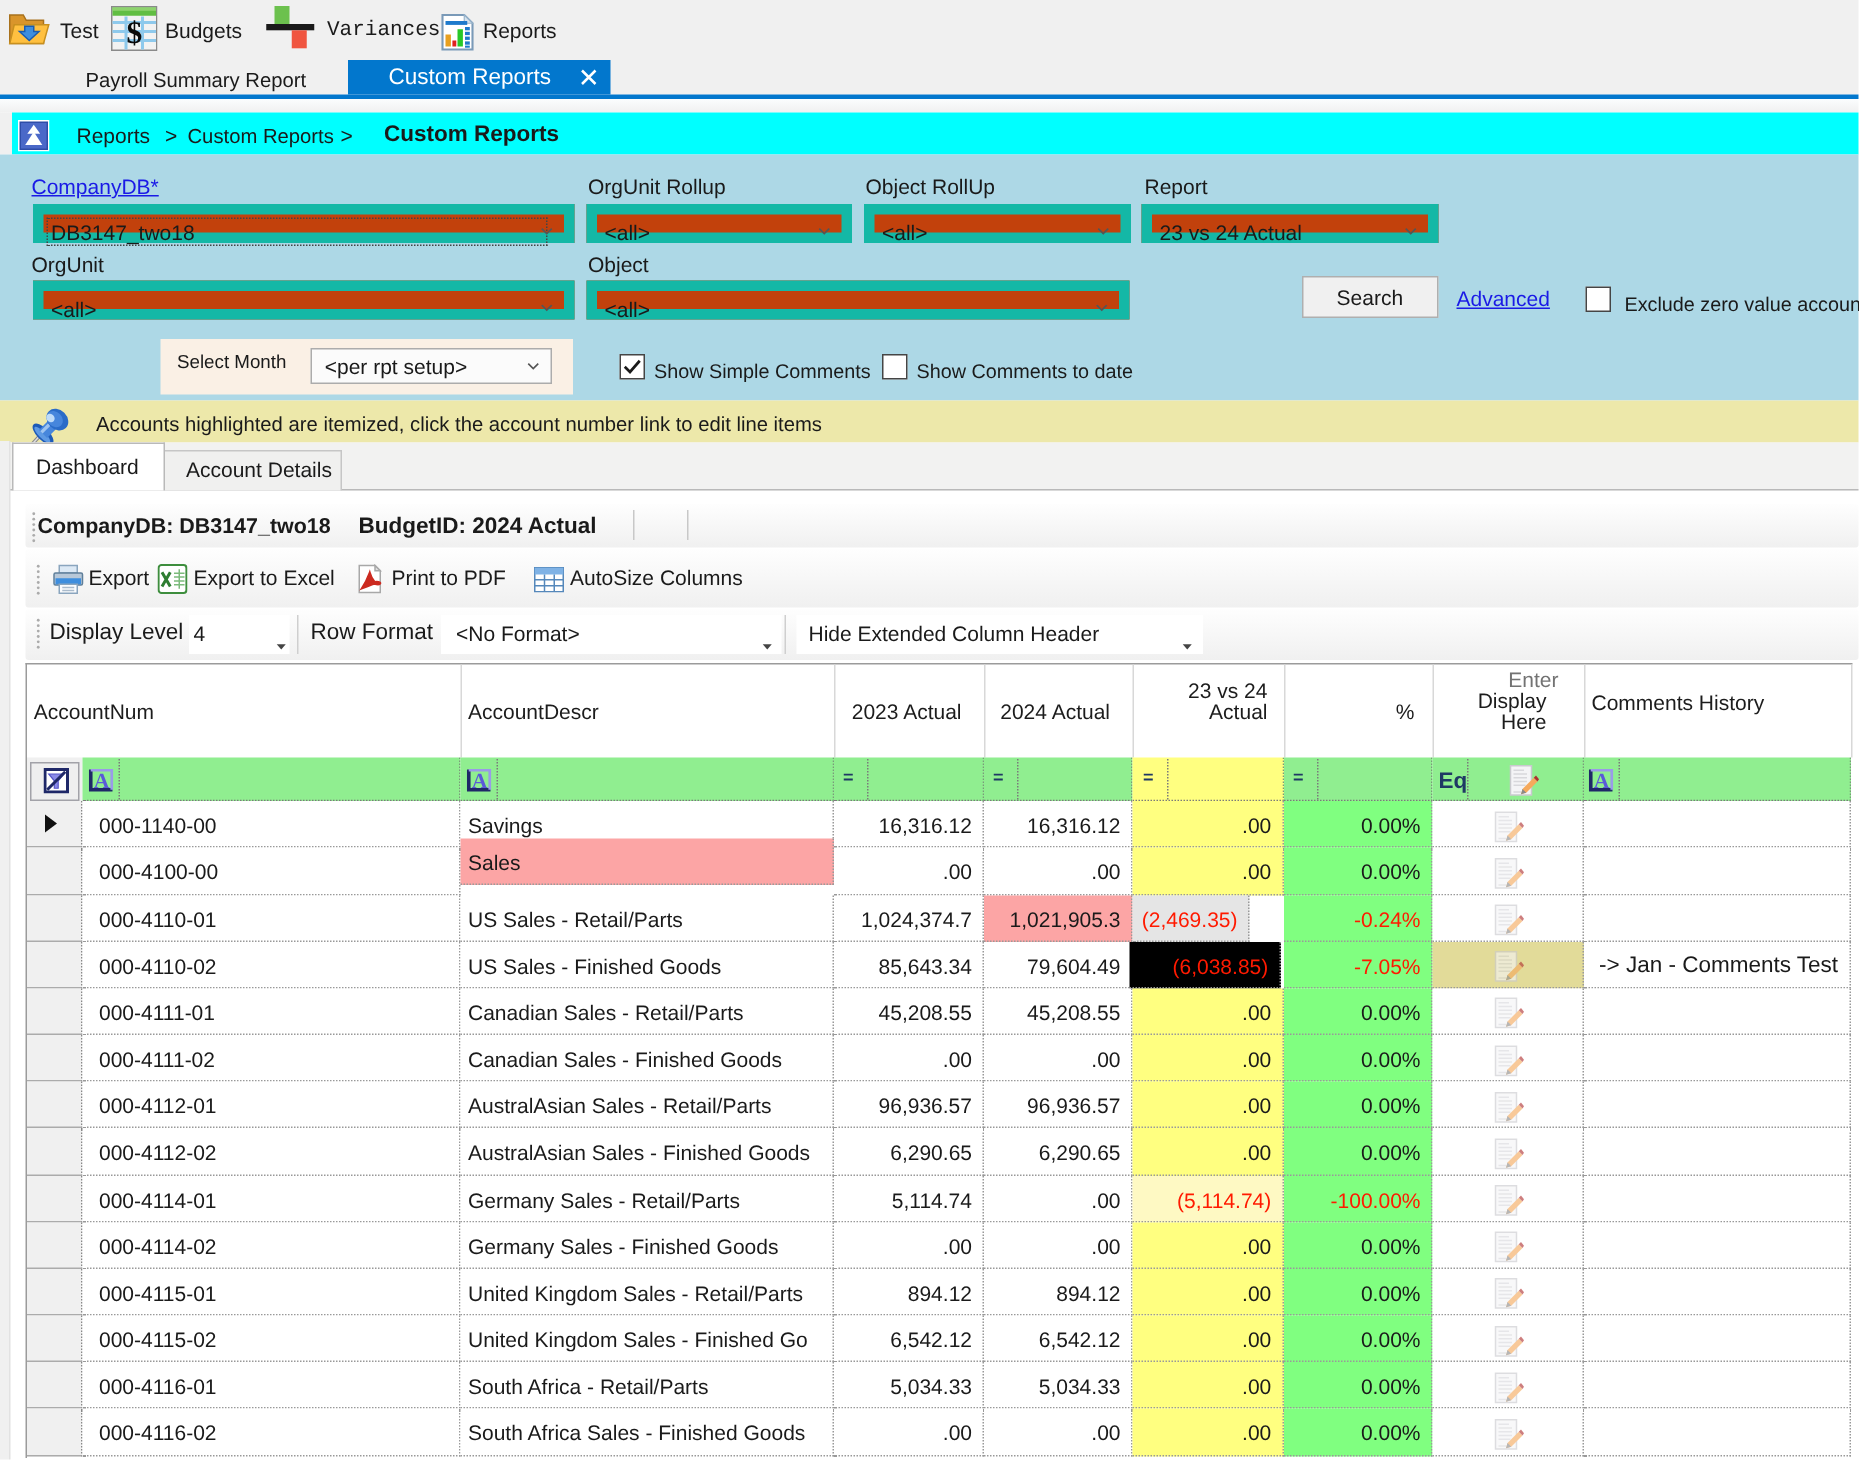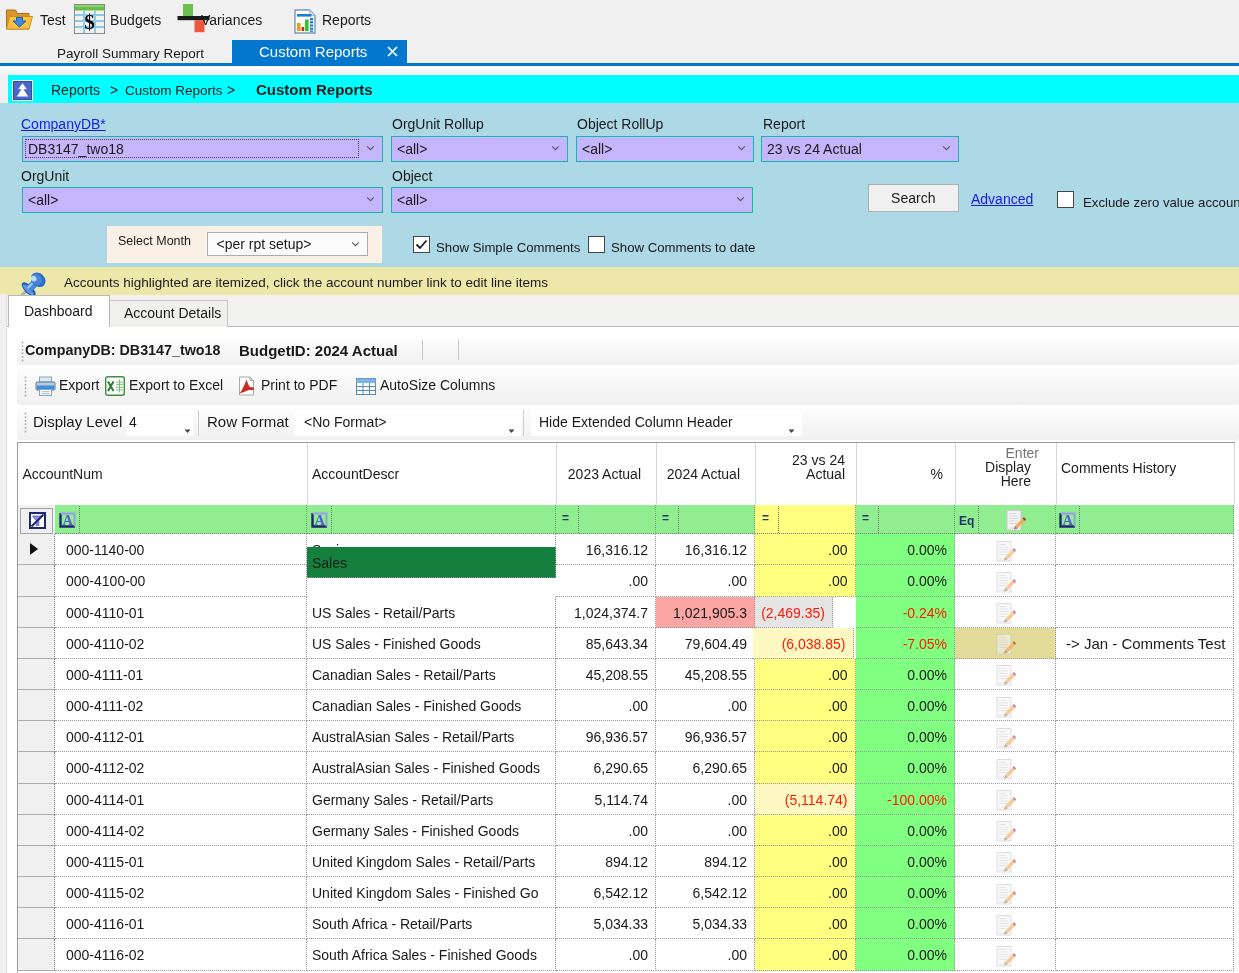--- a/index.html
+++ b/index.html
@@ -1,17 +1,17 @@
 <!DOCTYPE html>
 <html><head><meta charset="utf-8"><style>
 *{margin:0;padding:0;box-sizing:border-box}
 html,body{width:1239px;height:973px;overflow:hidden;background:#fff;
  font-family:"Liberation Sans",sans-serif;font-size:14px;color:#1a1a1a;}
 .ab{position:absolute}
-.combo{position:absolute;background:#c4b5fd;border:1px solid #14b8a6;}
+.combo{position:absolute;background:#c2410c;border:7px solid #14b8a6;}
 .combo .tx{position:absolute;left:5px;top:4px;white-space:nowrap}
 .chev{position:absolute;right:7px;top:9px;width:9px;height:5px}
 .cb{position:absolute;width:17px;height:17px;background:#fff;border:1px solid #454545}
 .lnk{color:#1A1AE6;text-decoration:underline}
 </style></head>
 <body>
 
 <div class="ab" style="left:0;top:0;width:1239px;height:63px;background:#F0F0F0"></div>
 <div class="ab" style="left:5px;top:5px;width:29px;height:28px"><svg width="29" height="28" viewBox="0 0 29 28">
 <path d="M1.5 6 L1.5 24 L24 24 L24 8.5 L12.5 8.5 L10.5 5 L1.5 5 Z" fill="#D9952B" stroke="#A8711C" stroke-width="1"></path>
@@ -26,21 +26,21 @@
 <path d="M1 11 L30 11 M1 17 L30 17 M1 23 L30 23" stroke="#8EC9EC" stroke-width="2"></path>
 <path d="M10 7 L10 29 M21 7 L21 29" stroke="#8EC9EC" stroke-width="2"></path>
 <text x="15.5" y="24.5" font-size="21" font-weight="bold" fill="#0a0a0a" text-anchor="middle" font-family="Liberation Serif,serif">$</text>
 </svg></div>
 <div class="ab" style="left:110px;top:12px;white-space:nowrap;">Budgets</div>
 <div class="ab" style="left:177px;top:4px;width:34px;height:31px"><svg width="34" height="31" viewBox="0 0 34 31">
 <rect x="6" y="0" width="10" height="15" fill="#6CC14E"></rect>
 <rect x="0.5" y="12" width="32" height="4.2" fill="#1a1a1a"></rect>
 <rect x="17.5" y="16.2" width="10" height="12" fill="#F05540"></rect>
 </svg></div>
-<div class="ab" style="left:201px;top:12px;white-space:nowrap;">Variances</div>
+<div class="ab" style="left:218px;top:12px;white-space:nowrap;font-family:Liberation Mono, monospace;">Variances</div>
 <div class="ab" style="left:294px;top:9px;width:22px;height:25px"><svg width="22" height="25" viewBox="0 0 22 25">
 <path d="M1 1 L15.5 1 L21 6.5 L21 24 L1 24 Z" fill="#fff" stroke="#7A9AB8" stroke-width="1.4"></path>
 <path d="M15.5 1 L15.5 6.5 L21 6.5 Z" fill="#D8E4EE" stroke="#9AB5CC" stroke-width="0.8"></path>
 <rect x="3" y="5" width="14.5" height="2.6" fill="#1E7ACC"></rect>
 <rect x="3" y="14" width="3.6" height="8" fill="#E8A020"></rect>
 <rect x="7.6" y="18" width="2.6" height="4" fill="#E02020"></rect>
 <rect x="11" y="10.5" width="3.6" height="11.5" fill="#28C828"></rect>
 <rect x="16" y="9" width="3.2" height="2.2" fill="#1E7ACC"></rect>
 <rect x="16" y="12.2" width="3.2" height="2.2" fill="#1E7ACC"></rect>
 <rect x="16" y="15.4" width="3.2" height="2.2" fill="#1E7ACC"></rect>
@@ -297,21 +297,21 @@
     <div style="position:absolute;font-weight:bold;font-size:12px;color:#1F3864;letter-spacing:1px">=</div>
   </div>
 <div class="ab" style="left:78.5px;top:505.5px;width:1px;height:27.799999999999955px;border-left:1px dotted #7a7a7a"></div>
 <div class="ab" style="left:330.5px;top:505.5px;width:1px;height:27.799999999999955px;border-left:1px dotted #7a7a7a"></div>
 <div class="ab" style="left:578px;top:505.5px;width:1px;height:27.799999999999955px;border-left:1px dotted #7a7a7a"></div>
 <div class="ab" style="left:678px;top:505.5px;width:1px;height:27.799999999999955px;border-left:1px dotted #7a7a7a"></div>
 <div class="ab" style="left:778px;top:505.5px;width:1px;height:27.799999999999955px;border-left:1px dotted #7a7a7a"></div>
 <div class="ab" style="left:878px;top:505.5px;width:1px;height:27.799999999999955px;border-left:1px dotted #7a7a7a"></div>
 <div class="ab" style="left:978px;top:505.5px;width:1px;height:27.799999999999955px;border-left:1px dotted #7a7a7a"></div>
 <div class="ab" style="left:1078.5px;top:505.5px;width:1px;height:27.799999999999955px;border-left:1px dotted #7a7a7a"></div>
-<div class="ab" style="left:959px;top:511.5px;white-space:nowrap;"><b style="font-size:12px;color:#1F3864">Eq</b></div>
+<div class="ab" style="left:959px;top:511.5px;white-space:nowrap;"><b style="font-size:15px;color:#1F3864">Eq</b></div>
 <div class="ab" style="left:1005px;top:508.5px;width:20px;height:20px"><svg width="21" height="22" viewBox="0 0 21 22">
 <path d="M2 1.5 L16 1.5 L16 21 L2 21 Z" fill="#F4F4F6" stroke="#C9C9CE" stroke-width="1"></path>
 <path d="M4 4.5 L11 4.5 M4 7 L13 7 M4 9.5 L13 9.5 M4 12 L13 12 M4 14.5 L12 14.5 M4 19 L9 19" stroke="#D8D8DC" stroke-width="1"></path>
 <path d="M17.5 9.5 L20 12 L12.5 19.5 L9 20.5 L10 17 Z" fill="#F5A95C"></path>
 <path d="M9 20.5 L10 17 L12.5 19.5 Z" fill="#8A8A8A"></path>
 <path d="M17.5 9.5 L19 8 L21 10.5 L20 12 Z" fill="#B03030"></path>
 </svg></div>
 <div class="ab" style="left:18px;top:534.3px;width:37px;height:31.164px;background:#F0F0F0;border-bottom:1px solid #ABABAB;border-right:1px dotted #888"></div>
 <div class="ab" style="left:30px;top:543.3px;width:0;height:0;border-left:8px solid #111;border-top:6.5px solid transparent;border-bottom:6.5px solid transparent"></div>
 <div class="ab" style="left:55px;top:534.3px;width:252px;height:31.164px;background:#fff;border-bottom:1px dotted #999;border-right:1px dotted #999">
@@ -339,21 +339,21 @@
 <path d="M17.5 9.5 L20 12 L12.5 19.5 L9 20.5 L10 17 Z" fill="#F5A95C"></path>
 <path d="M9 20.5 L10 17 L12.5 19.5 Z" fill="#8A8A8A"></path>
 <path d="M17.5 9.5 L19 8 L21 10.5 L20 12 Z" fill="#B03030"></path>
 </svg></div>
   </div>
 <div class="ab" style="left:1056px;top:534.3px;width:178px;height:31.164px;background:#fff;border-bottom:1px dotted #999;border-right:1px dotted #999"></div>
 <div class="ab" style="left:18px;top:565.4639999999999px;width:37px;height:31.164px;background:#F0F0F0;border-bottom:1px solid #ABABAB;border-right:1px dotted #888"></div>
 <div class="ab" style="left:55px;top:565.4639999999999px;width:252px;height:31.164px;background:#fff;border-bottom:1px dotted #999;border-right:1px dotted #999">
     <div style="position:absolute;left:11px;top:8px;white-space:nowrap">000-4100-00</div>
   </div>
-<div class="ab" style="left:307px;top:547px;width:249px;height:31.164px;background:#15803d;border-bottom:1px dotted #999;border-right:1px dotted #999">
+<div class="ab" style="left:307px;top:559px;width:249px;height:31.164px;background:#fca5a5;border-bottom:1px dotted #999;border-right:1px dotted #999">
     <div style="position:absolute;left:5px;top:8px;white-space:nowrap">Sales</div>
   </div>
 <div class="ab" style="left:556px;top:565.4639999999999px;width:100px;height:31.164px;background:#fff;border-bottom:1px dotted #999;border-right:1px dotted #999">
     <div style="position:absolute;right:7px;top:8px;white-space:nowrap">.00</div>
   </div>
 <div class="ab" style="left:656px;top:565.4639999999999px;width:99px;height:31.164px;background:#fff;border-bottom:1px dotted #999;border-right:1px dotted #999">
     <div style="position:absolute;right:7px;top:8px;white-space:nowrap">.00</div>
   </div>
 <div class="ab" style="left:755px;top:565.4639999999999px;width:100.5px;height:31.164px;background:#FFFF80;border-bottom:1px dotted #999;border-right:1px dotted #999">
     <div style="position:absolute;right:7px;top:8px;white-space:nowrap;">.00</div>
@@ -406,21 +406,21 @@
   </div>
 <div class="ab" style="left:307px;top:627.7919999999999px;width:249px;height:31.164px;background:#fff;border-bottom:1px dotted #999;border-right:1px dotted #999">
     <div style="position:absolute;left:5px;top:8px;white-space:nowrap">US Sales - Finished Goods</div>
   </div>
 <div class="ab" style="left:556px;top:627.7919999999999px;width:100px;height:31.164px;background:#fff;border-bottom:1px dotted #999;border-right:1px dotted #999">
     <div style="position:absolute;right:7px;top:8px;white-space:nowrap">85,643.34</div>
   </div>
 <div class="ab" style="left:656px;top:627.7919999999999px;width:99px;height:31.164px;background:#fff;border-bottom:1px dotted #999;border-right:1px dotted #999">
     <div style="position:absolute;right:7px;top:8px;white-space:nowrap">79,604.49</div>
   </div>
-<div class="ab" style="left:753px;top:627.7919999999999px;width:100.5px;height:31.164px;background:#fef9c3;border-bottom:1px dotted #999;border-right:1px dotted #999">
+<div class="ab" style="left:753px;top:627.7919999999999px;width:100.5px;height:31.164px;background:#000000;border-bottom:1px dotted #999;border-right:1px dotted #999">
     <div style="position:absolute;right:7px;top:8px;white-space:nowrap;color:#FF1A00;">(6,038.85)</div>
   </div>
 <div class="ab" style="left:855.5px;top:627.7919999999999px;width:99.5px;height:31.164px;background:#80FF80;border-bottom:1px dotted #999;border-right:1px dotted #999">
     <div style="position:absolute;right:7px;top:8px;white-space:nowrap;color:#FF1A00;">-7.05%</div>
   </div>
 <div class="ab" style="left:955px;top:627.7919999999999px;width:101px;height:31.164px;background:#E2DB99;border-bottom:1px dotted #999;border-right:1px dotted #999">
     <div style="position:absolute;left:40px;top:5.5px;width:21px;height:22px;opacity:0.62"><svg width="21" height="22" viewBox="0 0 21 22">
 <path d="M2 1.5 L16 1.5 L16 21 L2 21 Z" fill="#F4F4F6" stroke="#C9C9CE" stroke-width="1"></path>
 <path d="M4 4.5 L11 4.5 M4 7 L13 7 M4 9.5 L13 9.5 M4 12 L13 12 M4 14.5 L12 14.5 M4 19 L9 19" stroke="#D8D8DC" stroke-width="1"></path>
 <path d="M17.5 9.5 L20 12 L12.5 19.5 L9 20.5 L10 17 Z" fill="#F5A95C"></path>

